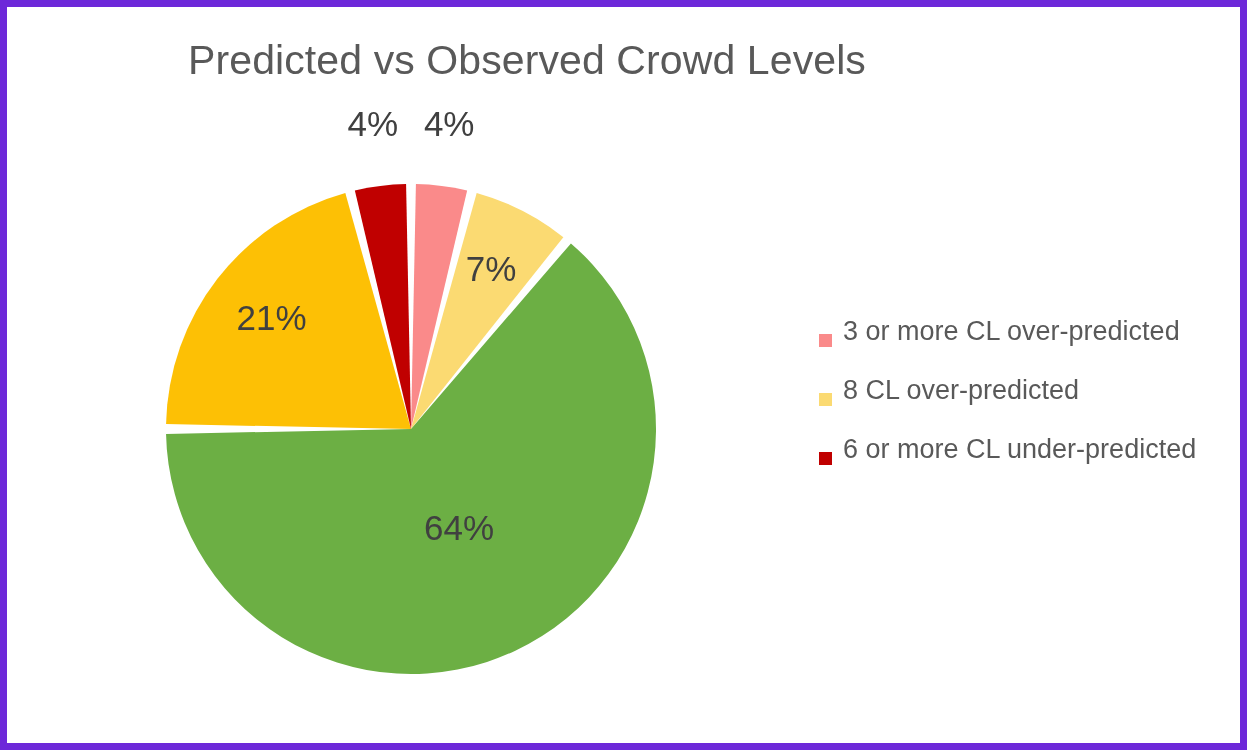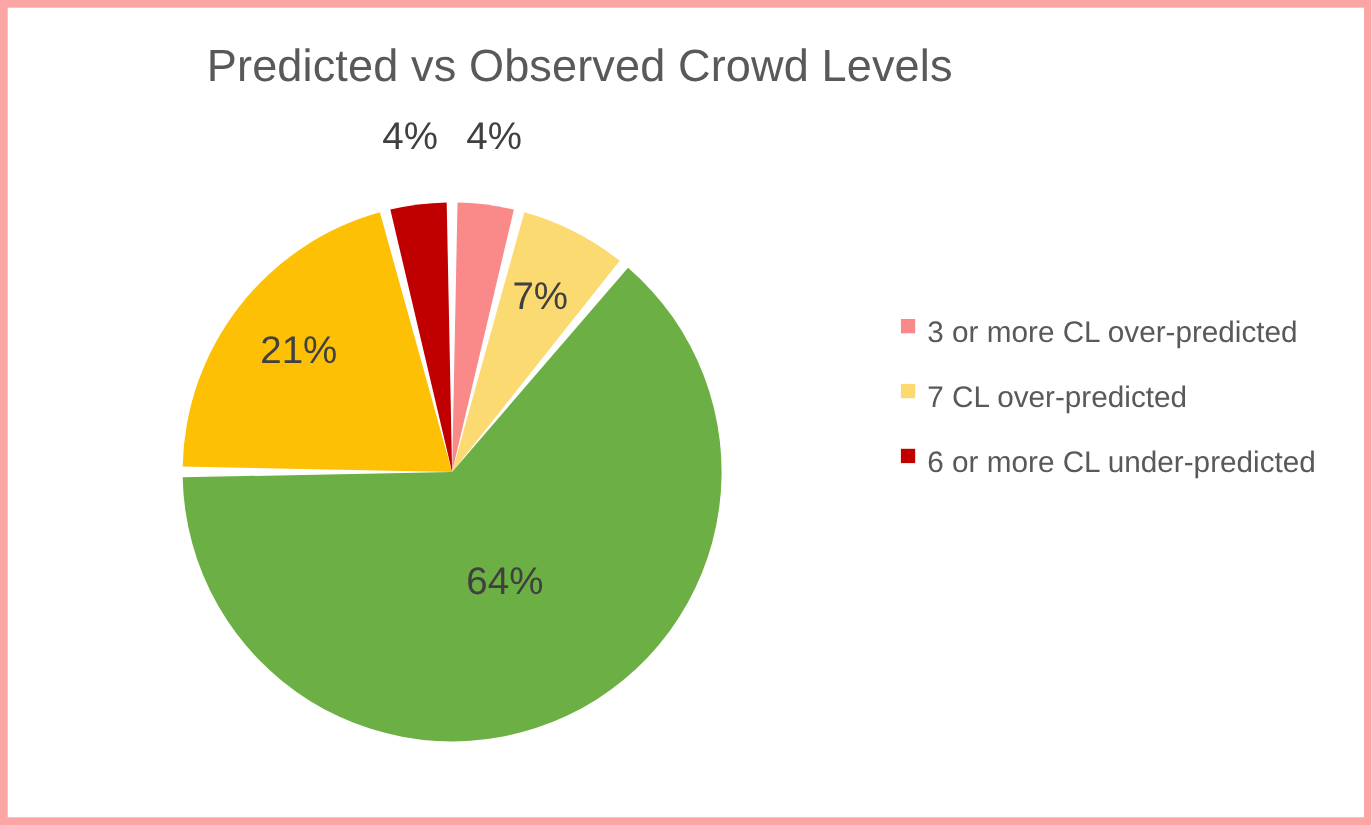--- a/index.html
+++ b/index.html
@@ -11,21 +11,21 @@
   body {
     font-family: "Liberation Sans", sans-serif;
   }
 
   #chart-frame {
     position: relative;
     width: 1247px;
     height: 750px;
     background: #ffffff;
     box-sizing: border-box;
-    border: 7px solid #fca5a5;
+    border: 7px solid #6d28d9;
     overflow: hidden;
   }
 
   
   #chart-title {
     position: absolute;
     left: 0;
     top: 30px;
     width: 1040px;
     text-align: center;
@@ -68,21 +68,21 @@
 
   
   #legend {
     position: absolute;
     left: 812px;
     top: 281px;
     width: 420px;
   }
   .legend-row {
     display: flex;
-    align-items: flex-start;
+    align-items: flex-end;
     height: 59px;
   }
   .legend-swatch {
     width: 13px;
     height: 13px;
     flex: 0 0 13px;
     margin-right: 11px;
     margin-top: 2px;
   }
   .legend-label {
@@ -119,21 +119,21 @@
     </svg>
   </div>
 
   <div id="legend">
       <div class="legend-row">
         <span class="legend-swatch" style="background: rgb(250, 138, 138);"></span>
         <span class="legend-label">3 or more CL over-predicted</span>
       </div>
       <div class="legend-row">
         <span class="legend-swatch" style="background: rgb(251, 218, 114);"></span>
-        <span class="legend-label">7 CL over-predicted</span>
+        <span class="legend-label">8 CL over-predicted</span>
       </div>
       <div class="legend-row">
         <span class="legend-swatch" style="background: rgb(192, 0, 0);"></span>
         <span class="legend-label">6 or more CL under-predicted</span>
       </div>
     </div>
 
 </div>
 
 </body></html>

